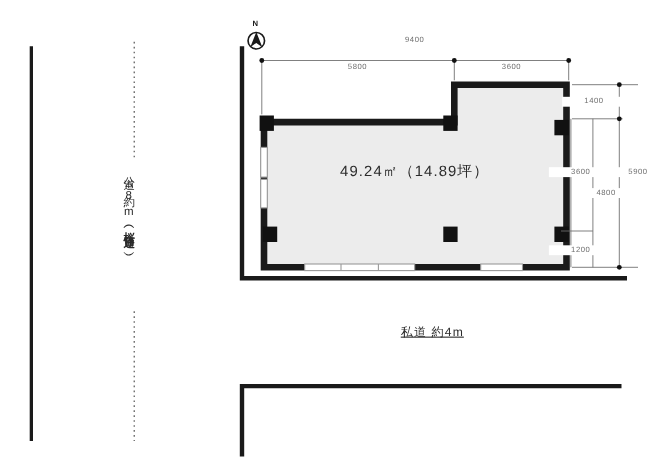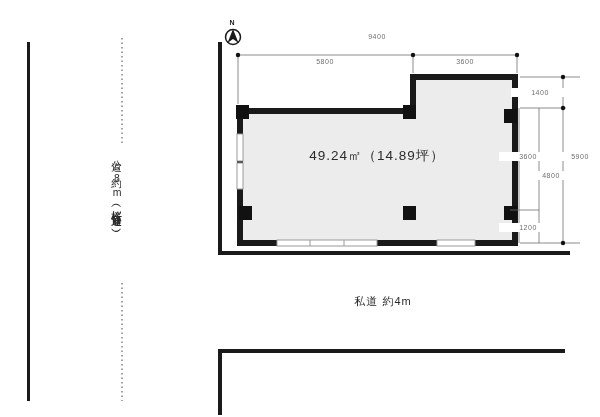--- a/index.html
+++ b/index.html
@@ -91,15 +91,15 @@
   <div class="lbl dim" style="left:511px;top:88px;width:58px;">1400</div>
   <div class="lbl dim" style="left:499px;top:152px;width:58px;">3600</div>
   <div class="lbl dim" style="left:522px;top:171px;width:58px;">4800</div>
   <div class="lbl dim" style="left:499px;top:223px;width:58px;">1200</div>
   <div class="lbl dim" style="left:551px;top:152px;width:58px;">5900</div>
 
   <div class="lbl area-label" style="left:227px;top:147px;width:300px;">49.24㎡（14.89坪）</div>
 
   <div class="lbl road-label-v" style="left:108px;top:152px;"><span>公道 約8m</span><span class="road-name">（桜台通り）</span></div>
 
-  <div class="lbl road-label-h" style="left:303px;top:294px;width:160px;">私道 約4m</div>
+  <div class="lbl road-label-h" style="left:313px;top:294px;width:160px;text-decoration:underline;">私道 約4m</div>
 
 </div>
 
 </body></html>

